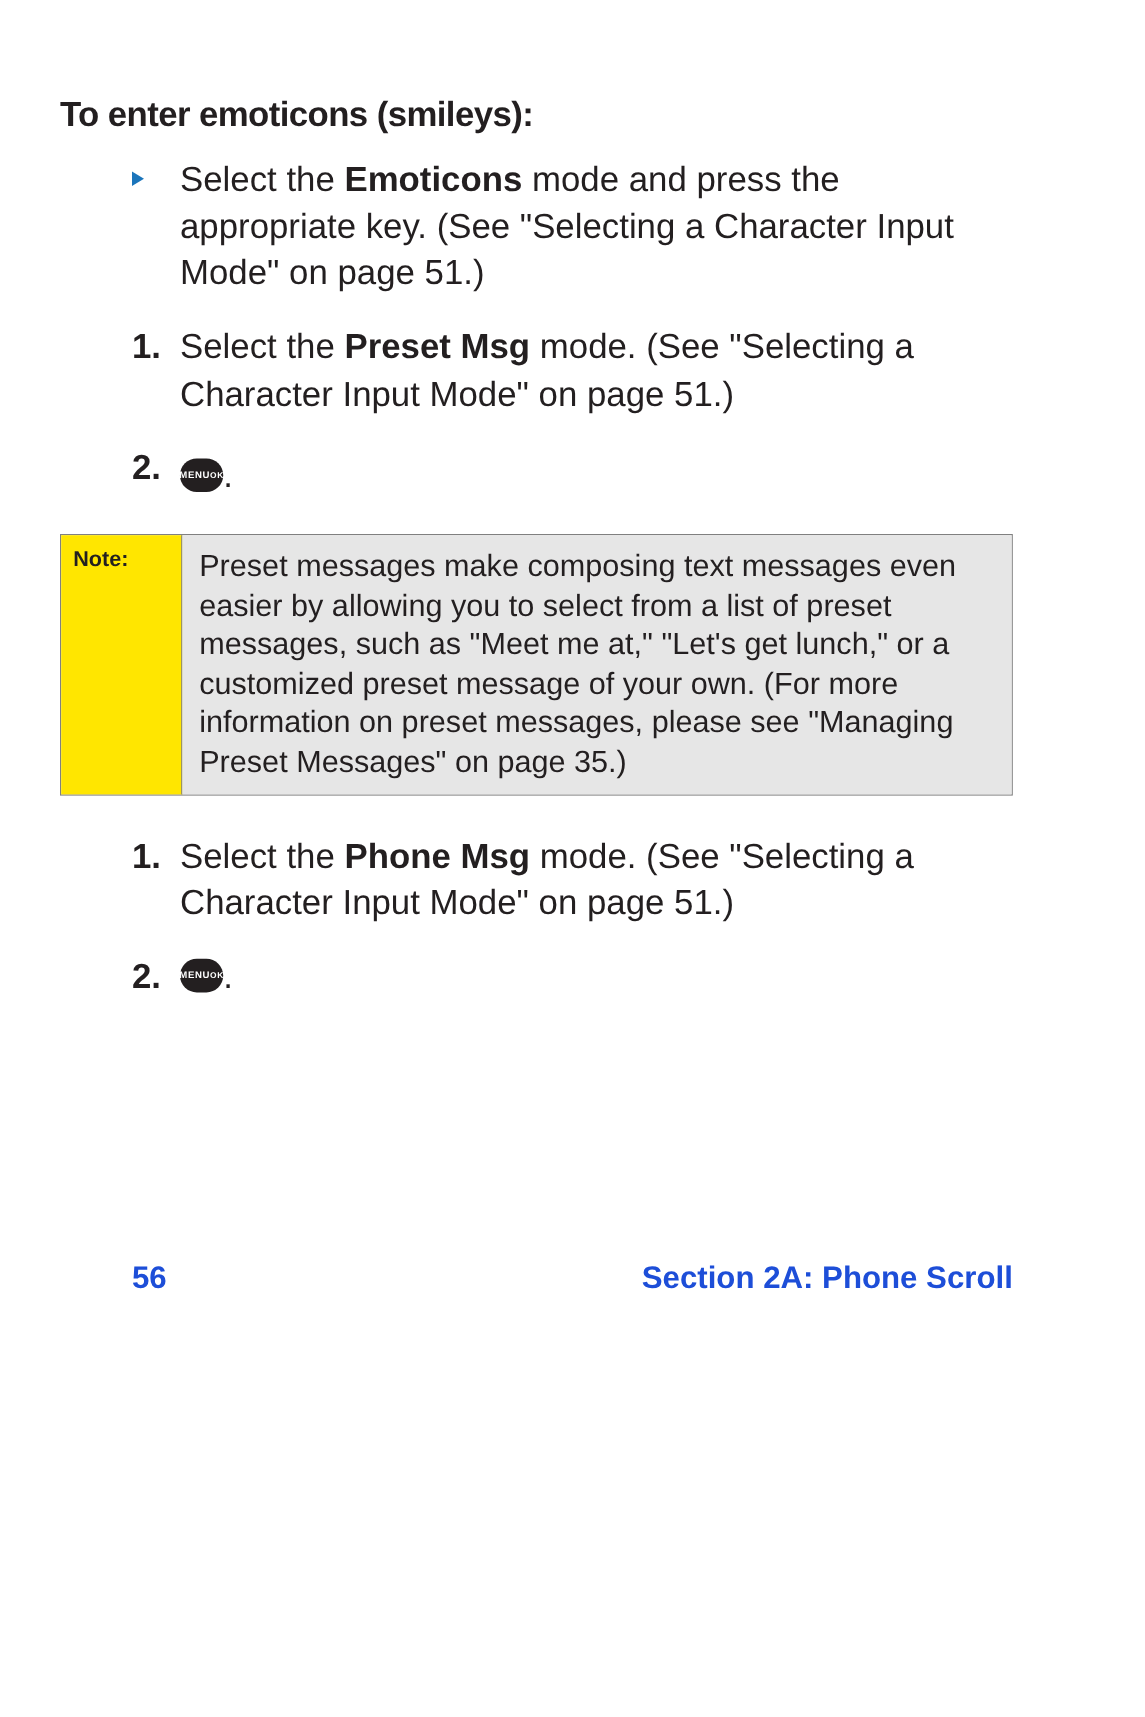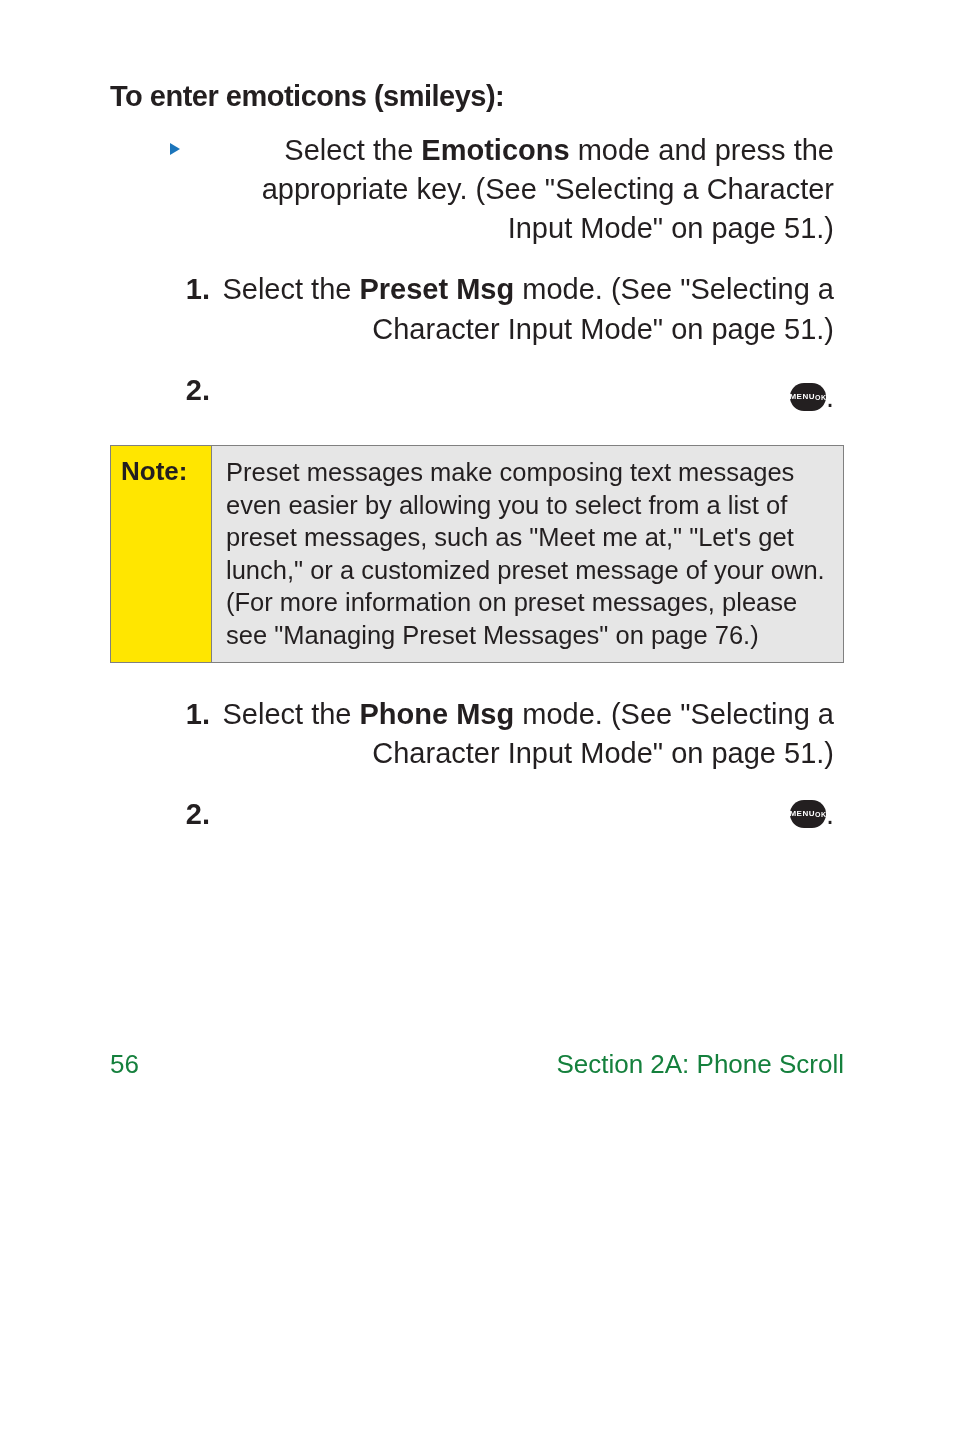--- a/index.html
+++ b/index.html
@@ -9,32 +9,31 @@
     height: 1431px;
     background: #ffffff;
     font-family: "Myriad Pro", "Segoe UI", "Helvetica Neue", Arial, sans-serif;
     color: #231f20;
   }
   .page {
     position: relative;
     width: 954px;
     height: 1136px;
     box-sizing: border-box;
-    padding: 80px 110px 60px 110px;
+    padding: 80px 110px 60px 50px;
   }
   .subheading {
     font-weight: 700;
     font-size: 29px;
     letter-spacing: -0.5px;
     margin: 0 0 18px 0;
   }
   .indent-block {
     padding-left: 60px;
     padding-right: 10px;
-    text-align: right;
   }
   .bullet-row, .numbered-row {
     display: flex;
     align-items: flex-start;
     font-size: 29px;
     line-height: 1.35;
     margin-bottom: 22px;
   }
   .bullet-mark {
     flex: 0 0 40px;
@@ -82,41 +81,41 @@
   .note-box {
     border: 1px solid #808080;
     display: flex;
     margin: 12px 0 32px 0;
   }
   .note-label {
     flex: 0 0 90px;
     background: #ffe600;
     border-right: 1px solid #808080;
     font-weight: 700;
-    font-size: 26px;
+    font-size: 18px;
     padding: 10px 0 0 10px;
   }
   .note-body {
     flex: 1;
     background: #e6e6e6;
     padding: 10px 14px 10px 14px;
     font-size: 25.5px;
     line-height: 1.28;
   }
 
   .footer {
     position: absolute;
     bottom: 56px;
     left: 110px;
     right: 110px;
     display: flex;
     justify-content: space-between;
-    font-weight: 400;
+    font-weight: 700;
     font-size: 26px;
-    color: #15803d;
+    color: #1d4ed8;
   }
 </style>
 </head>
 <body>
 
 <div class="page">
 
   <div class="subheading">To enter emoticons (smileys):</div>
   <div class="indent-block">
     <div class="bullet-row">
@@ -142,21 +141,21 @@
         <span class="menu-ok-btn">
             <span class="m1">MENU</span>
             <span class="m2">OK</span>
           </span><span>.</span>
       </div>
     </div>
   </div>
 
   <div class="note-box">
     <div class="note-label">Note:</div>
-    <div class="note-body">Preset messages make composing text messages even easier by allowing you to select from a list of preset messages, such as "Meet me at," "Let's get lunch," or a customized preset message of your own. (For more information on preset messages, please see "Managing Preset Messages" on page 76.)</div>
+    <div class="note-body">Preset messages make composing text messages even easier by allowing you to select from a list of preset messages, such as "Meet me at," "Let's get lunch," or a customized preset message of your own. (For more information on preset messages, please see "Managing Preset Messages" on page 35.)</div>
   </div>
 
   <div class="indent-block">
     <div class="numbered-row">
       <div class="num-mark">1.</div>
       <div class="body-text">
         <span>Select the </span><span class="bold">Phone Msg</span><span> mode. (See "Selecting a Character Input Mode" on page 51.)</span>
       </div>
     </div>
     <div class="numbered-row">

